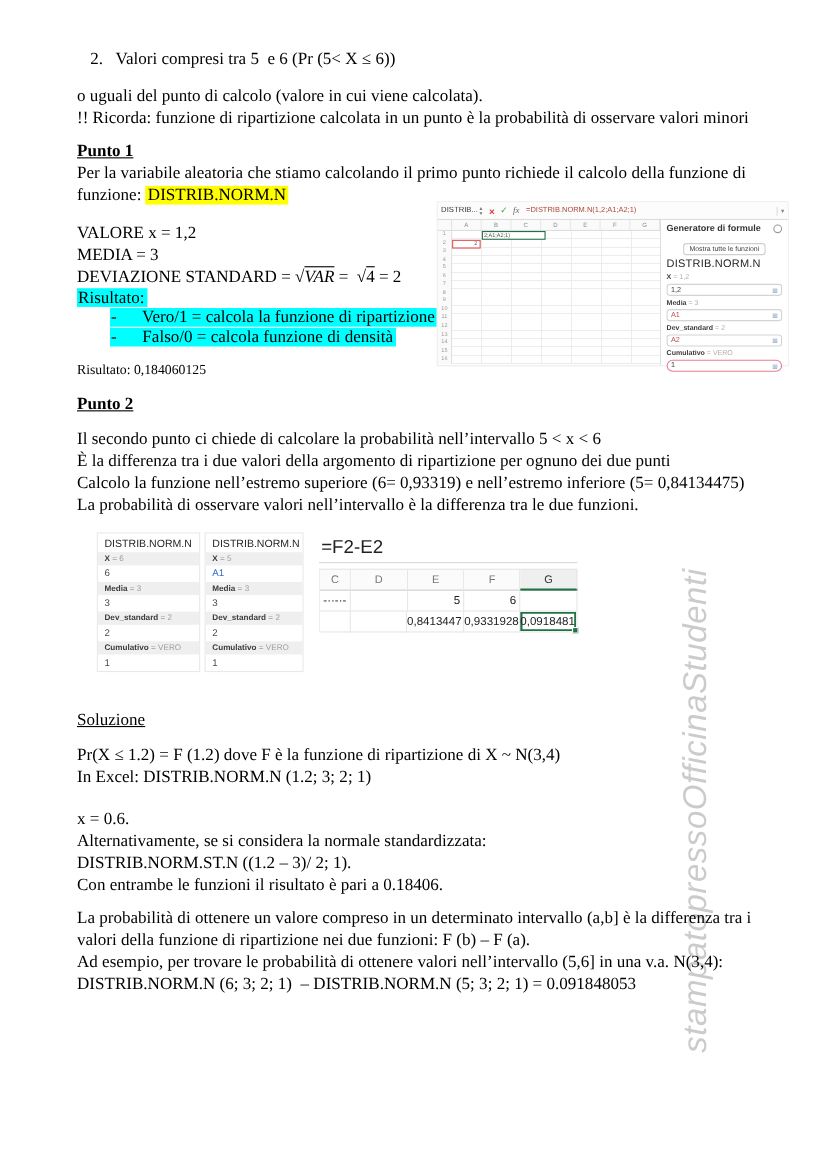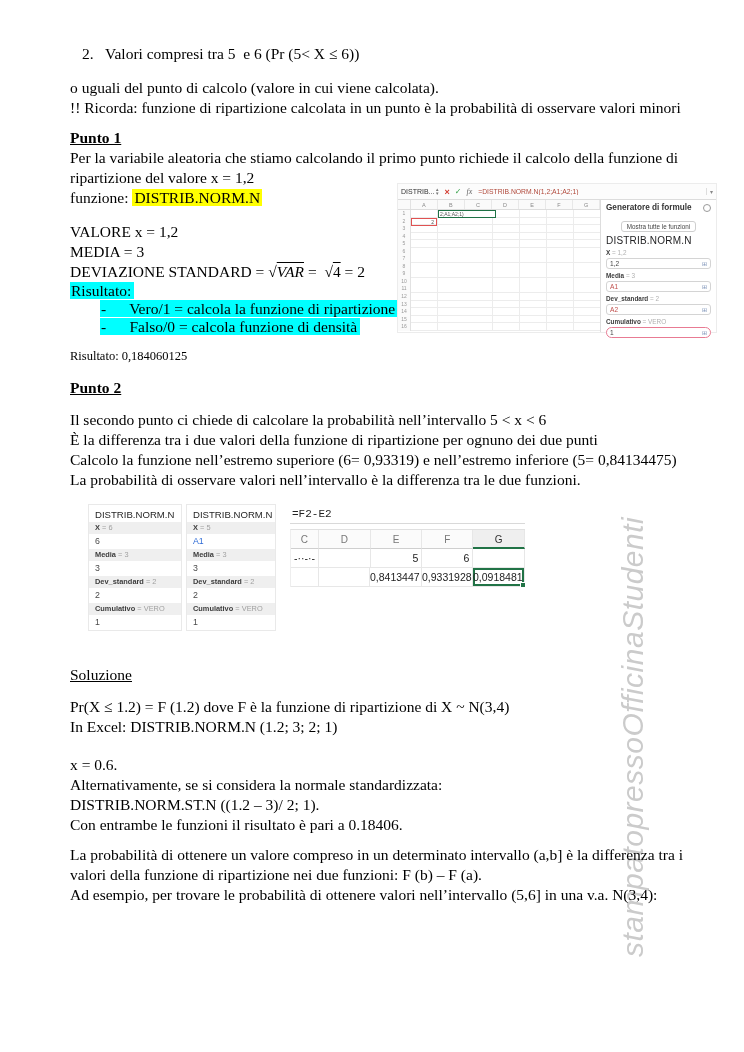--- a/index.html
+++ b/index.html
@@ -89,21 +89,21 @@
   .card { position:absolute; top:0; background:#fff; border:1px solid #e9e9e9; }
   .card1 { left:18px; width:94px; }
   .card2 { left:116px; width:90px; }
   .card-title { font-size:9.6px; color:#1f1f1f; padding:4px 6px 2px; }
   .card-label { background:#efefef; padding:1px 6px 2px; font-size:7.4px; color:#3c3c3c; font-weight:bold; line-height:9px; }
   .card-label .eq, .card-label .ev { color:#9f9f9f; font-weight:normal; }
   .card-value { padding:2px 6px 3px; font-size:8.8px; color:#4a4a4a; line-height:10px; }
   .ref-blue { color:#2e6bd6; }
 
   .shot2 { position:absolute; left:220px; top:3px; width:235px; background:#fff; }
-  .s2-formula { font-size:11px; color:#222; padding:1px 2px 3px; border-bottom:1px solid #d9d9d9; margin-bottom:5px;font-family:Liberation Mono, monospace; }
+  .s2-formula { font-size:17px; color:#222; padding:1px 2px 3px; border-bottom:1px solid #d9d9d9; margin-bottom:5px; }
   .s2-grid { border-top:1px solid #e0e0e0; border-left:1px solid #eee; }
   .s2-hrow, .s2-row { display:flex; }
   .s2-hrow .hc { height:19px; line-height:19px; text-align:center; font-size:10px; color:#777; background:#fbfbfb; border-bottom:1px solid #cfcfcf; border-right:1px solid #e7e7e7; }
   .s2-hrow .hc.sel { background:#efefef; color:#333; border-bottom:2px solid #217346; }
   .s2-row .c { height:19px; line-height:18px; font-size:10.5px; color:#222; text-align:right; padding-right:3px; border-bottom:1px solid #e7e7e7; border-right:1px solid #e7e7e7; position:relative; }
   .cC { width:28px; } .cD { width:52px; } .cE { width:52px; } .cF { width:51px; } .cG { width:52px; }
   .scribble { font-size:4.5px; color:#9a9a9a; text-align:left; padding-left:1px; line-height:18px; overflow:hidden; }
   .gsel { box-shadow:inset 0 0 0 2px #217346; }
   .gsel::after { content:""; position:absolute; right:-2px; bottom:-2px; width:4px; height:4px; background:#217346; border:1px solid #fff; }
 </style>
@@ -119,42 +119,41 @@
     <div class="line item2">2.   Valori compresi tra 5  e 6 (Pr (5&lt; X ≤ 6))</div>
 
     <div class="ricorda">
       <div class="line">o uguali del punto di calcolo (valore in cui viene calcolata).</div>
       <div class="line">!! Ricorda: funzione di ripartizione calcolata in un punto è la probabilità di osservare valori minori</div>
     </div>
 
     <div class="heading punto1-head">Punto 1</div>
     <div>
       <div class="line">Per la variabile aleatoria che stiamo calcolando il primo punto richiede il calcolo della funzione di</div>
-      <div class="line">ripartizione del valore x = 1,2</div>
     </div>
 
     <div class="line funz-line"><span>funzione: </span><span class="hl-yellow">DISTRIB.NORM.N</span></div>
 
     <div class="valblock">
       <div class="line">VALORE x = 1,2</div>
       <div class="line">MEDIA = 3</div>
       <div class="line"><span>DEVIAZIONE STANDARD = </span><span>√</span><span class="sqrt-txt">VAR</span><span> =  </span><span>√</span><span class="sqrt-num">4</span><span> = 2</span></div>
       <div class="cyan-block">
         <div class="line"><span class="hl-cyan">Risultato:</span></div>
         <div class="line bullet"><span class="hl-cyan">-      Vero/1 = calcola la funzione di ripartizione</span></div>
         <div class="line bullet"><span class="hl-cyan">-      Falso/0 = calcola funzione di densità</span></div>
       </div>
     </div>
 
     <div class="risultato">Risultato: 0,184060125</div>
 
     <div class="heading punto2-head">Punto 2</div>
     <div class="p-gap1">
       <div class="line">Il secondo punto ci chiede di calcolare la probabilità nell’intervallo 5 &lt; x &lt; 6</div>
-      <div class="line">È la differenza tra i due valori della funzione di ripartizione per ognuno dei due punti</div>
+      <div class="line">È la differenza tra i due valori della argomento di ripartizione per ognuno dei due punti</div>
       <div class="line">Calcolo la funzione nell’estremo superiore (6= 0,93319) e nell’estremo inferiore (5= 0,84134475)</div>
       <div class="line">La probabilità di osservare valori nell’intervallo è la differenza tra le due funzioni.</div>
     </div>
 
     <div class="figures">
 
       <div class="card card1">
         <div class="card-title">DISTRIB.NORM.N</div>
         <div class="card-label"><span>X</span> <span class="eq">=</span> <span class="ev">6</span></div>
         <div class="card-value">6</div>
@@ -217,20 +216,21 @@
       <div class="line">x = 0.6.</div>
       <div class="line">Alternativamente, se si considera la normale standardizzata:</div>
       <div class="line">DISTRIB.NORM.ST.N ((1.2 – 3)/ 2; 1).</div>
       <div class="line">Con entrambe le funzioni il risultato è pari a 0.18406.</div>
     </div>
 
     <div class="p-gap3">
       <div class="line">La probabilità di ottenere un valore compreso in un determinato intervallo (a,b] è la differenza tra i</div>
       <div class="line">valori della funzione di ripartizione nei due funzioni: F (b) – F (a).</div>
       <div class="line">Ad esempio, per trovare le probabilità di ottenere valori nell’intervallo (5,6] in una v.a. N(3,4):</div>
+      <div class="line">DISTRIB.NORM.N (6; 3; 2; 1)  – DISTRIB.NORM.N (5; 3; 2; 1) = 0.091848053</div>
     </div>
 
   </div>
 
   <div class="shot1">
     <div class="s1-toolbar">
       <span class="s1-namebox">DISTRIB...</span>
       <span class="s1-stepper">
           <span>▲</span>
           <span>▼</span>

